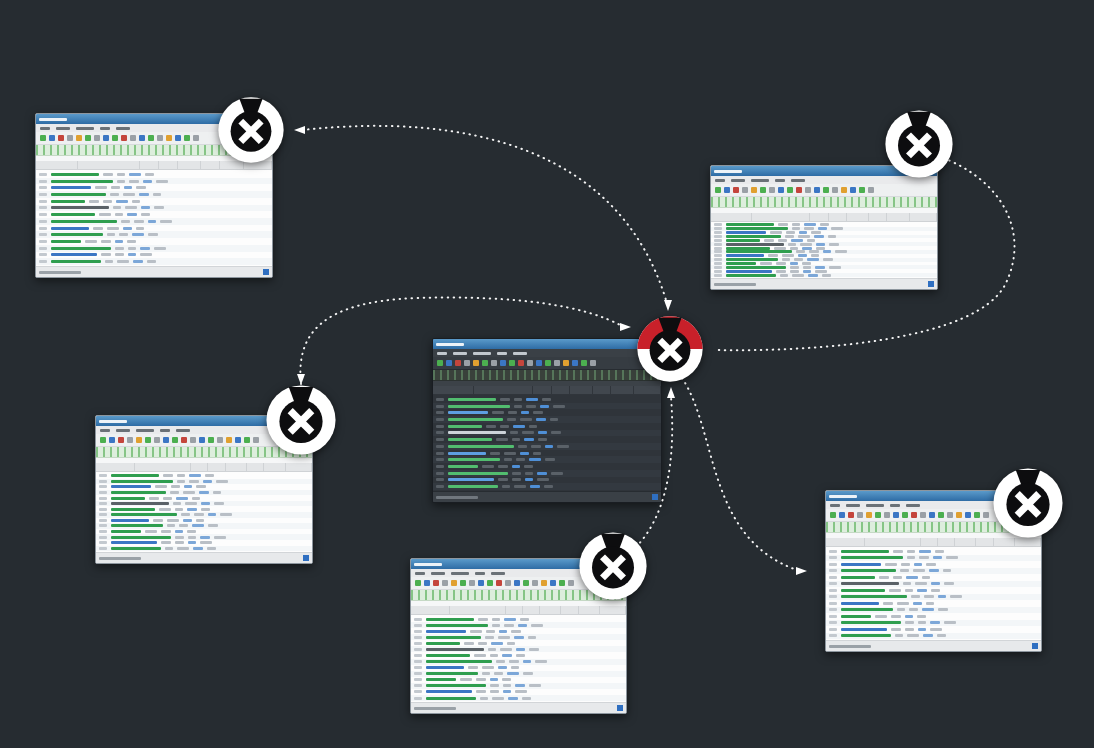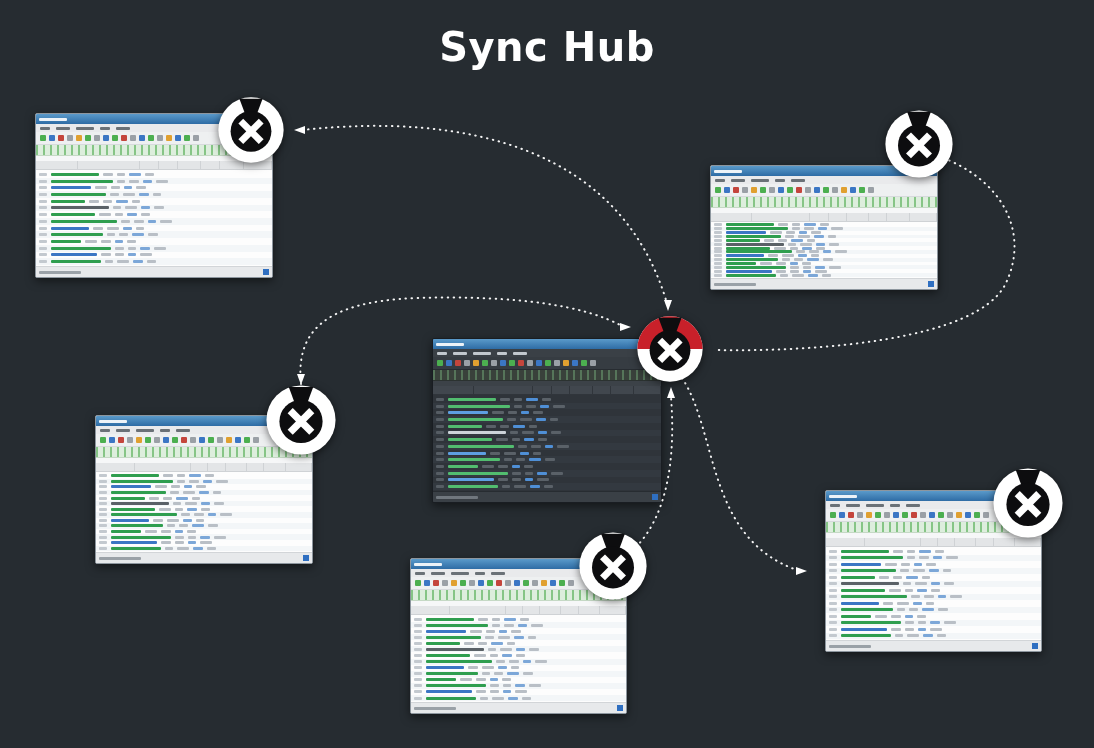--- a/index.html
+++ b/index.html
@@ -83,21 +83,20 @@
   .dark .status-text{background:#70777e;}
 
   
   .node{position:absolute;filter:drop-shadow(0 2px 4px rgba(0,0,0,.55));}
   .node svg{display:block;width:100%;height:100%;}
 </style>
 </head>
 <body>
 
 <div class="canvas">
-  <h1 class="page-title">Sync Hub</h1>
   <svg id="conn-svg">
       <path d="M 302 130 C 470 112, 620 150, 666 300" class="conn"></path>
       <path d="M 938 156 C 1005 180, 1030 235, 1005 285 C 975 340, 820 352, 714 350" class="conn"></path>
       <path d="M 301 384 C 296 335, 320 302, 415 298 C 520 295, 585 306, 622 326" class="conn"></path>
       <path d="M 636 547 C 666 516, 676 462, 671 397" class="conn"></path>
       <path d="M 682 378 C 718 432, 706 538, 797 570" class="conn"></path>
       <polygon points="305,126 294,130 305,134" class="arrow"></polygon>
       <polygon points="664,300 672,300 668,311" class="arrow"></polygon>
       <polygon points="620,323 631,327 620,331" class="arrow"></polygon>
       <polygon points="297,374 305,374 301,385" class="arrow"></polygon>

